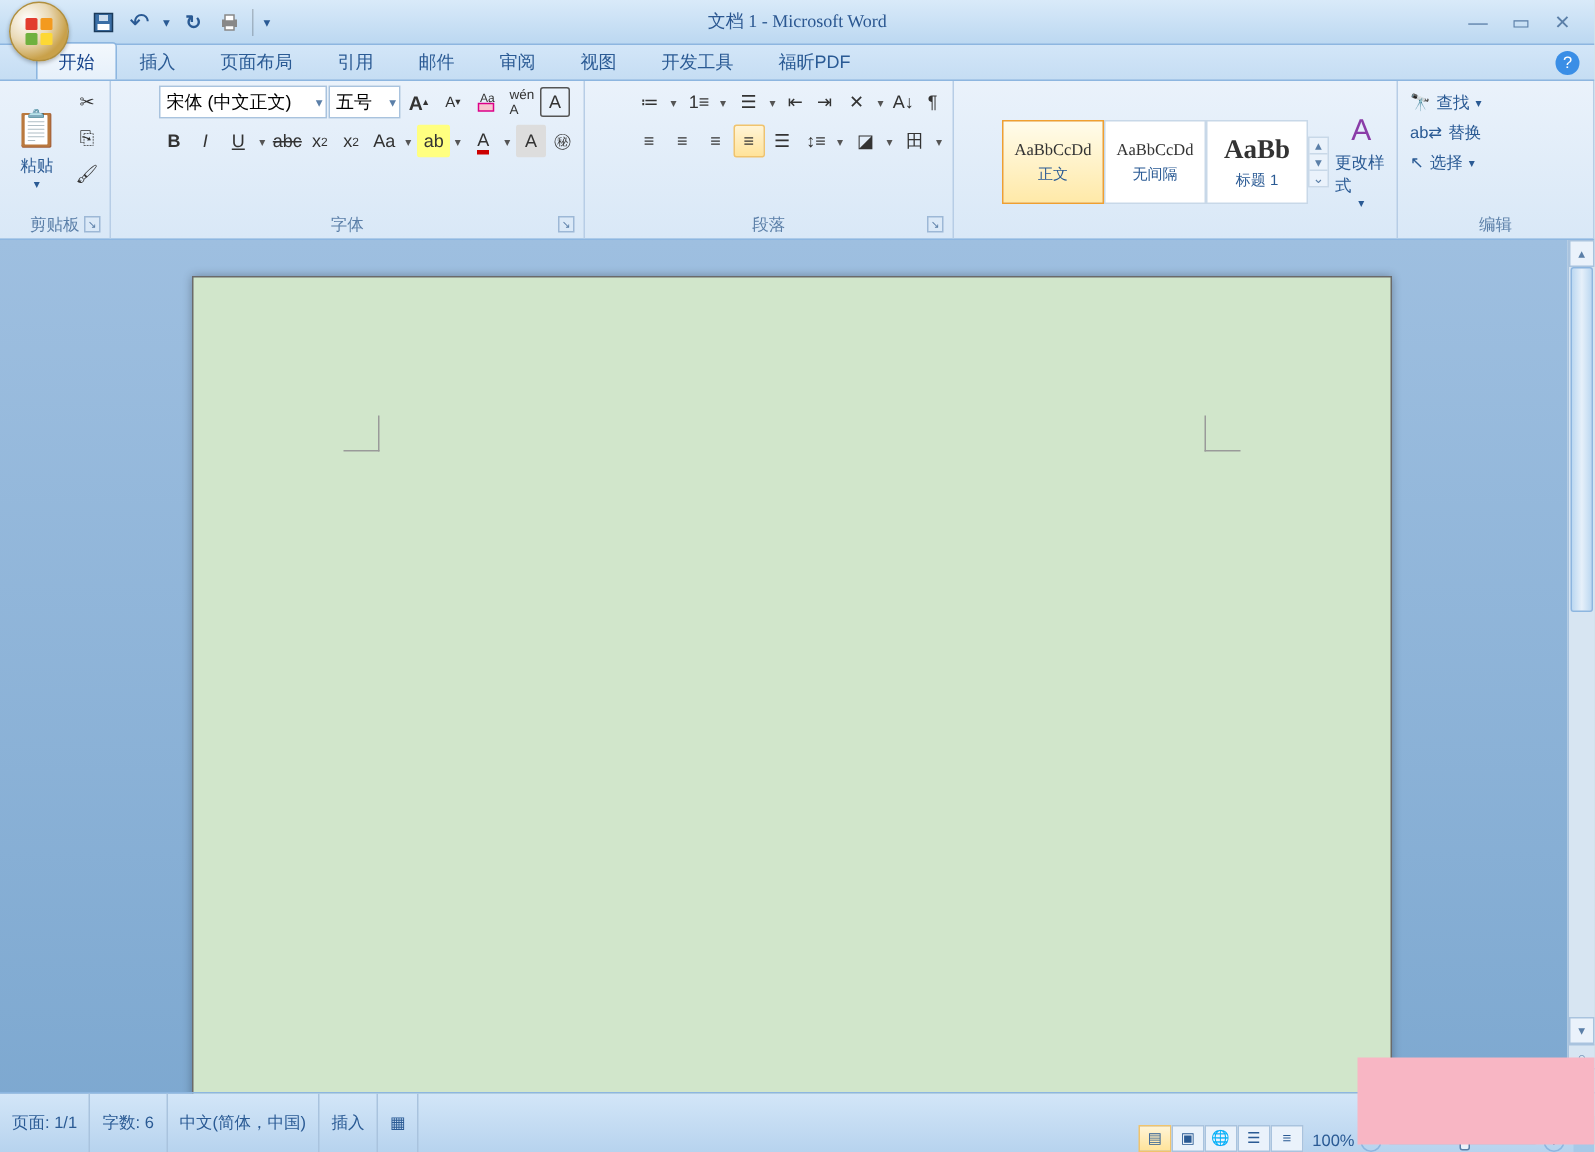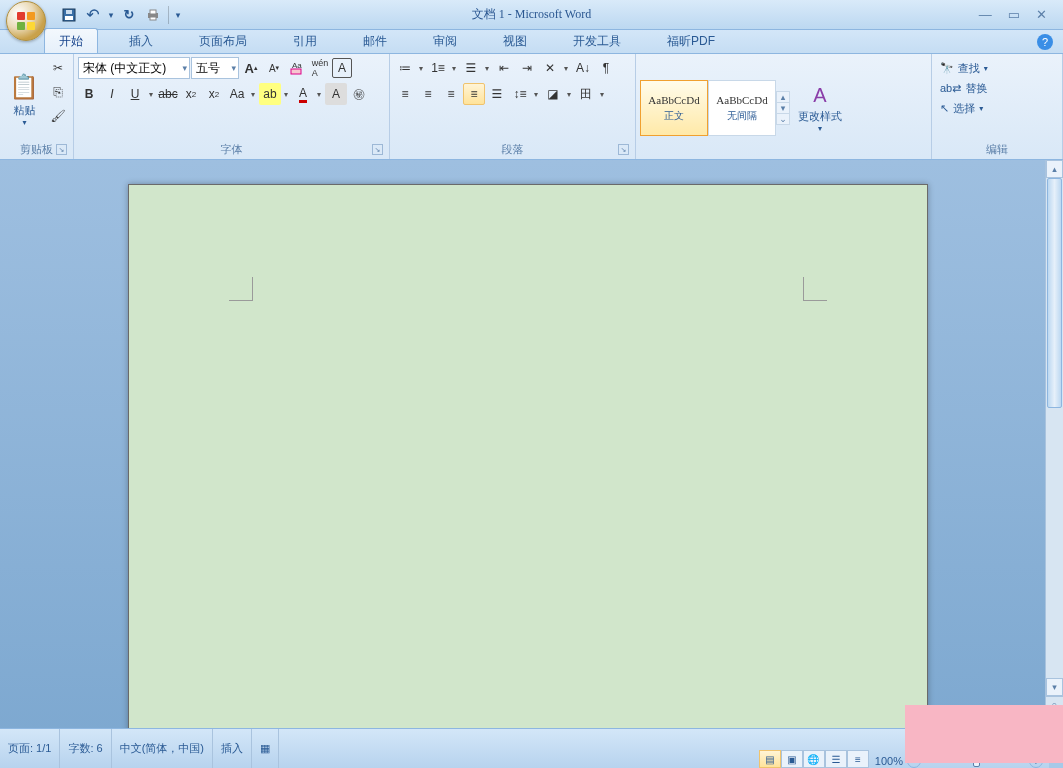--- a/index.html
+++ b/index.html
@@ -18,37 +18,37 @@
 .qat { display:flex; align-items:center; gap:2px; margin-left: 12px; height: 24px; }
 .qat-btn { width: 22px; height: 22px; display:flex; align-items:center; justify-content:center; border-radius:3px; color:#2a5a94; }
 .qat-sep { width: 1px; height: 18px; background: rgba(0,0,0,.2); margin: 0 2px; }
 .qat-dd { width: 10px; display:flex; align-items:center; justify-content:center; color:#2a5a94; font-size:9px; }
 
 .title { position:absolute; left:0; right:0; text-align:center; font-size:12px; color:#2b5791; pointer-events:none;font-family:Liberation Serif, serif; }
 .winctl { margin-left: auto; display:flex; gap: 16px; padding-right: 12px; }
 .winctl span { color:#5b7fa8; font-size:13px; cursor:pointer; }
 
 
-.tabstrip { height: 24px; background: linear-gradient(#d3e6f8, #c5ddf3); display:flex; align-items:end; padding-left: 44px; border-bottom: 1px solid #8db6e0; gap: 16px; }
+.tabstrip { height: 24px; background: linear-gradient(#d3e6f8, #c5ddf3); display:flex; align-items:end; padding-left: 24px; border-bottom: 1px solid #8db6e0; }
 .tab { padding: 4px 14px 3px; font-size:12px; color:#2a5a94; border:1px solid transparent; border-bottom:none; cursor:pointer; }
 .tab.active { background: linear-gradient(#f3f8fd, #e6f0fa); border-color:#8db6e0; border-top-left-radius:3px; border-top-right-radius:3px; color:#15428b; }
 .help-btn { margin-left:auto; margin-right:10px; width:16px; height:16px; border-radius:50%; background:#3a8ee6; color:#fff; font-size:11px; display:flex; align-items:center; justify-content:center; align-self:center; }
 
 
 .ribbon { height: 106px; background: linear-gradient(#eaf2fb, #d9e8f7); display:flex; border-bottom:1px solid #8db6e0; }
 .group { display:flex; flex-direction:column; border-right:1px solid #b7cde6; padding:3px 4px 0; }
 .group-body { flex:1; display:flex; gap:2px; }
 .group-label { height:17px; font-size:11px; color:#5b7fa8; text-align:center; position:relative; }
 .group-dlg { position:absolute; right:2px; top:2px; width:11px; height:11px; border:1px solid #9db8d6; font-size:7px; color:#5b7fa8; display:flex; align-items:center; justify-content:center; }
 
 .vcol { display:flex; flex-direction:column; gap:2px; align-items:center; }
 .bigbtn { width: 42px; display:flex; flex-direction:column; align-items:center; justify-content:center; font-size:11px; color:#2a5a94; padding:2px; border-radius:3px; cursor:pointer; }
 .bigbtn .ico { font-size:24px; margin-bottom:2px; }
 .smallbtn { width:22px; height:22px; display:flex; align-items:center; justify-content:center; font-size:12px; border:1px solid transparent; border-radius:2px; cursor:pointer; color:#333; }
-.row { display:flex; gap:1px; align-items:center; flex-wrap:nowrap; }
+.row { display:flex; gap:1px; align-items:center; flex-wrap:nowrap;margin-left:28px; }
 .combo { height:22px; border:1px solid #a9c3de; background:#fff; font-size:12px; padding:0 14px 0 4px; display:flex; align-items:center; position:relative; }
 .combo::after { content:"▾"; position:absolute; right:2px; font-size:9px; color:#5b7fa8; }
 .split { display:flex; }
 .split .dd { width:10px; height:22px; display:flex; align-items:center; justify-content:center; font-size:8px; color:#555; border:1px solid transparent; }
 
 .style-card { width:68px; height:56px; border:1px solid #c8d8e8; background:#fff; display:flex; flex-direction:column; align-items:center; justify-content:center; font-size:11px; cursor:pointer; }
 .style-card.selected { border:1px solid #f0a030; background: linear-gradient(#fffceb, #ffe9a8); }
 .style-card .preview { font-family: "Times New Roman", serif; color:#333; }
 .style-card .nm { font-size:10px; color:#2a5a94; margin-top:3px; }
 .style-arrow { width:14px; display:flex; flex-direction:column; border:1px solid #c8d8e8; background:#eaf2fb; }
@@ -273,20 +273,24 @@
   <div class="group" style="width:296px">
     <div class="group-body">
       <div class="row" style="gap:0">
         <div class="style-card selected">
           <span class="preview">AaBbCcDd</span>
           <span class="nm">正文</span>
         </div>
         <div class="style-card">
           <span class="preview">AaBbCcDd</span>
           <span class="nm">无间隔</span>
+        </div>
+        <div class="style-card">
+          <span class="preview" style="font-size:18px;font-weight:bold">AaBb</span>
+          <span class="nm">标题 1</span>
         </div>
         <div class="style-arrow">
           <span>▴</span>
           <span>▾</span>
           <span>⌄</span>
         </div>
       </div>
       <div class="bigbtn" style="width:56px">
         <span class="ico" style="font-size:20px;color:#8a3da8">A</span>
         <span>更改样式</span>

